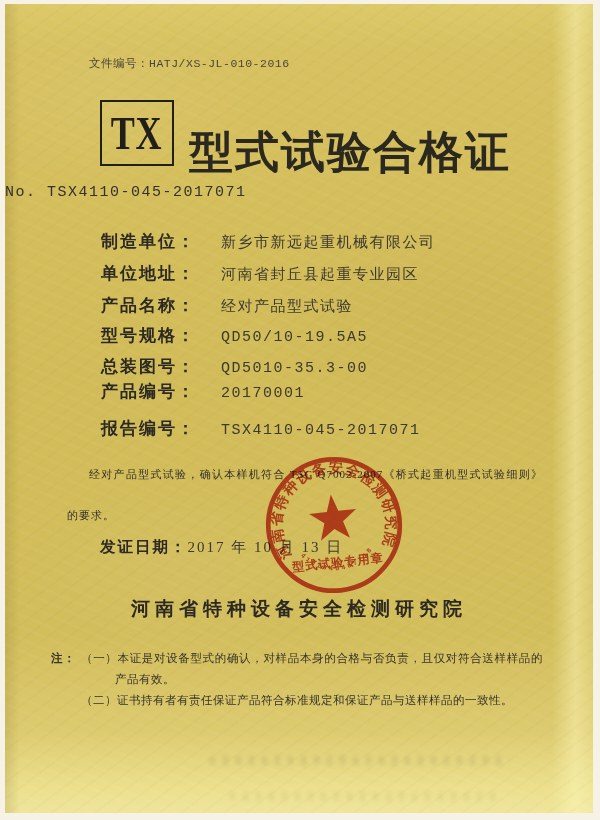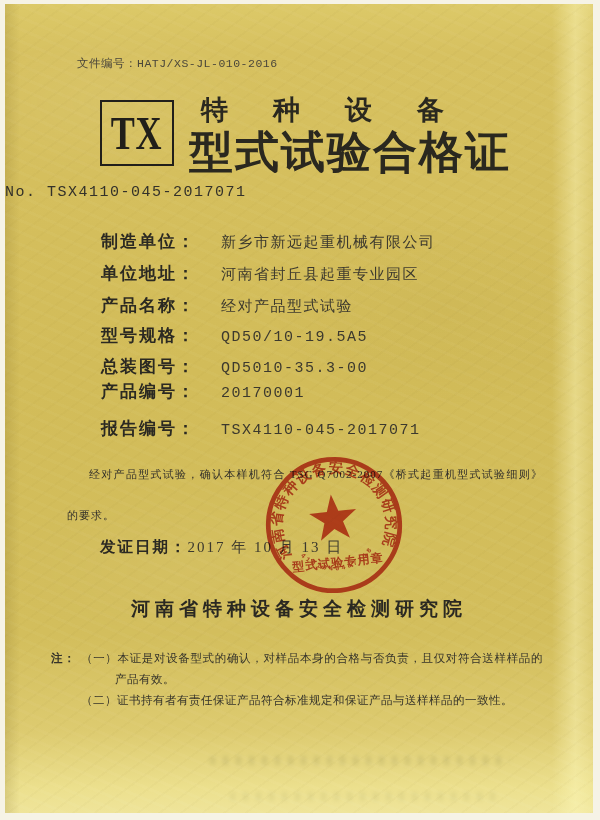--- a/index.html
+++ b/index.html
@@ -20,21 +20,21 @@
     position:absolute;inset:0;pointer-events:none;opacity:.5;
     background:
       repeating-linear-gradient(23deg, rgba(255,255,255,.05) 0 3px, rgba(0,0,0,0) 3px 11px),
       repeating-linear-gradient(-37deg, rgba(110,90,25,.05) 0 2px, rgba(0,0,0,0) 2px 13px),
       radial-gradient(220px 120px at 18% 12%, rgba(255,255,255,.10), rgba(0,0,0,0) 70%),
       radial-gradient(260px 140px at 75% 38%, rgba(120,95,25,.08), rgba(0,0,0,0) 70%),
       radial-gradient(240px 130px at 30% 70%, rgba(255,255,255,.08), rgba(0,0,0,0) 70%);
   }
   .abs{position:absolute;}
   .doc-number{
-    left:72px;top:52px;font-size:11.5px;color:#4a463a;letter-spacing:.5px;
+    left:84px;top:52px;font-size:11.5px;color:#4a463a;letter-spacing:.5px;
     font-family:"Liberation Mono","DejaVu Sans Mono",monospace;
   }
   .tx-box{
     left:95px;top:96px;width:70px;height:62px;
     border:2.5px solid #211f1a;display:flex;align-items:center;justify-content:center;
   }
   .tx-box span{
     font-size:44px;font-weight:700;color:#211f1a;letter-spacing:1px;
     transform:scaleX(.82) scaleY(1.05);font-family:"Liberation Serif",serif;
   }
@@ -96,21 +96,20 @@
   <div class="texture"></div>
 
   <div class="abs doc-number">
     <span>文件编号：</span><span>HATJ/XS-JL-010-2016</span>
   </div>
 
   <div class="abs tx-box">
     <span>TX</span>
   </div>
 
-  <div class="abs title-line1">特种设备</div>
   <div class="abs title-line2">型式试验合格证</div>
   <div class="abs cert-no">No. TSX4110-045-2017071</div>
 
   <div class="abs field-row" style="top:226px">
     <span class="field-label">制造单位：</span><span class="field-value">新乡市新远起重机械有限公司</span>
   </div>
   <div class="abs field-row" style="top:258px">
     <span class="field-label">单位地址：</span><span class="field-value">河南省封丘县起重专业园区</span>
   </div>
   <div class="abs field-row" style="top:290px">

